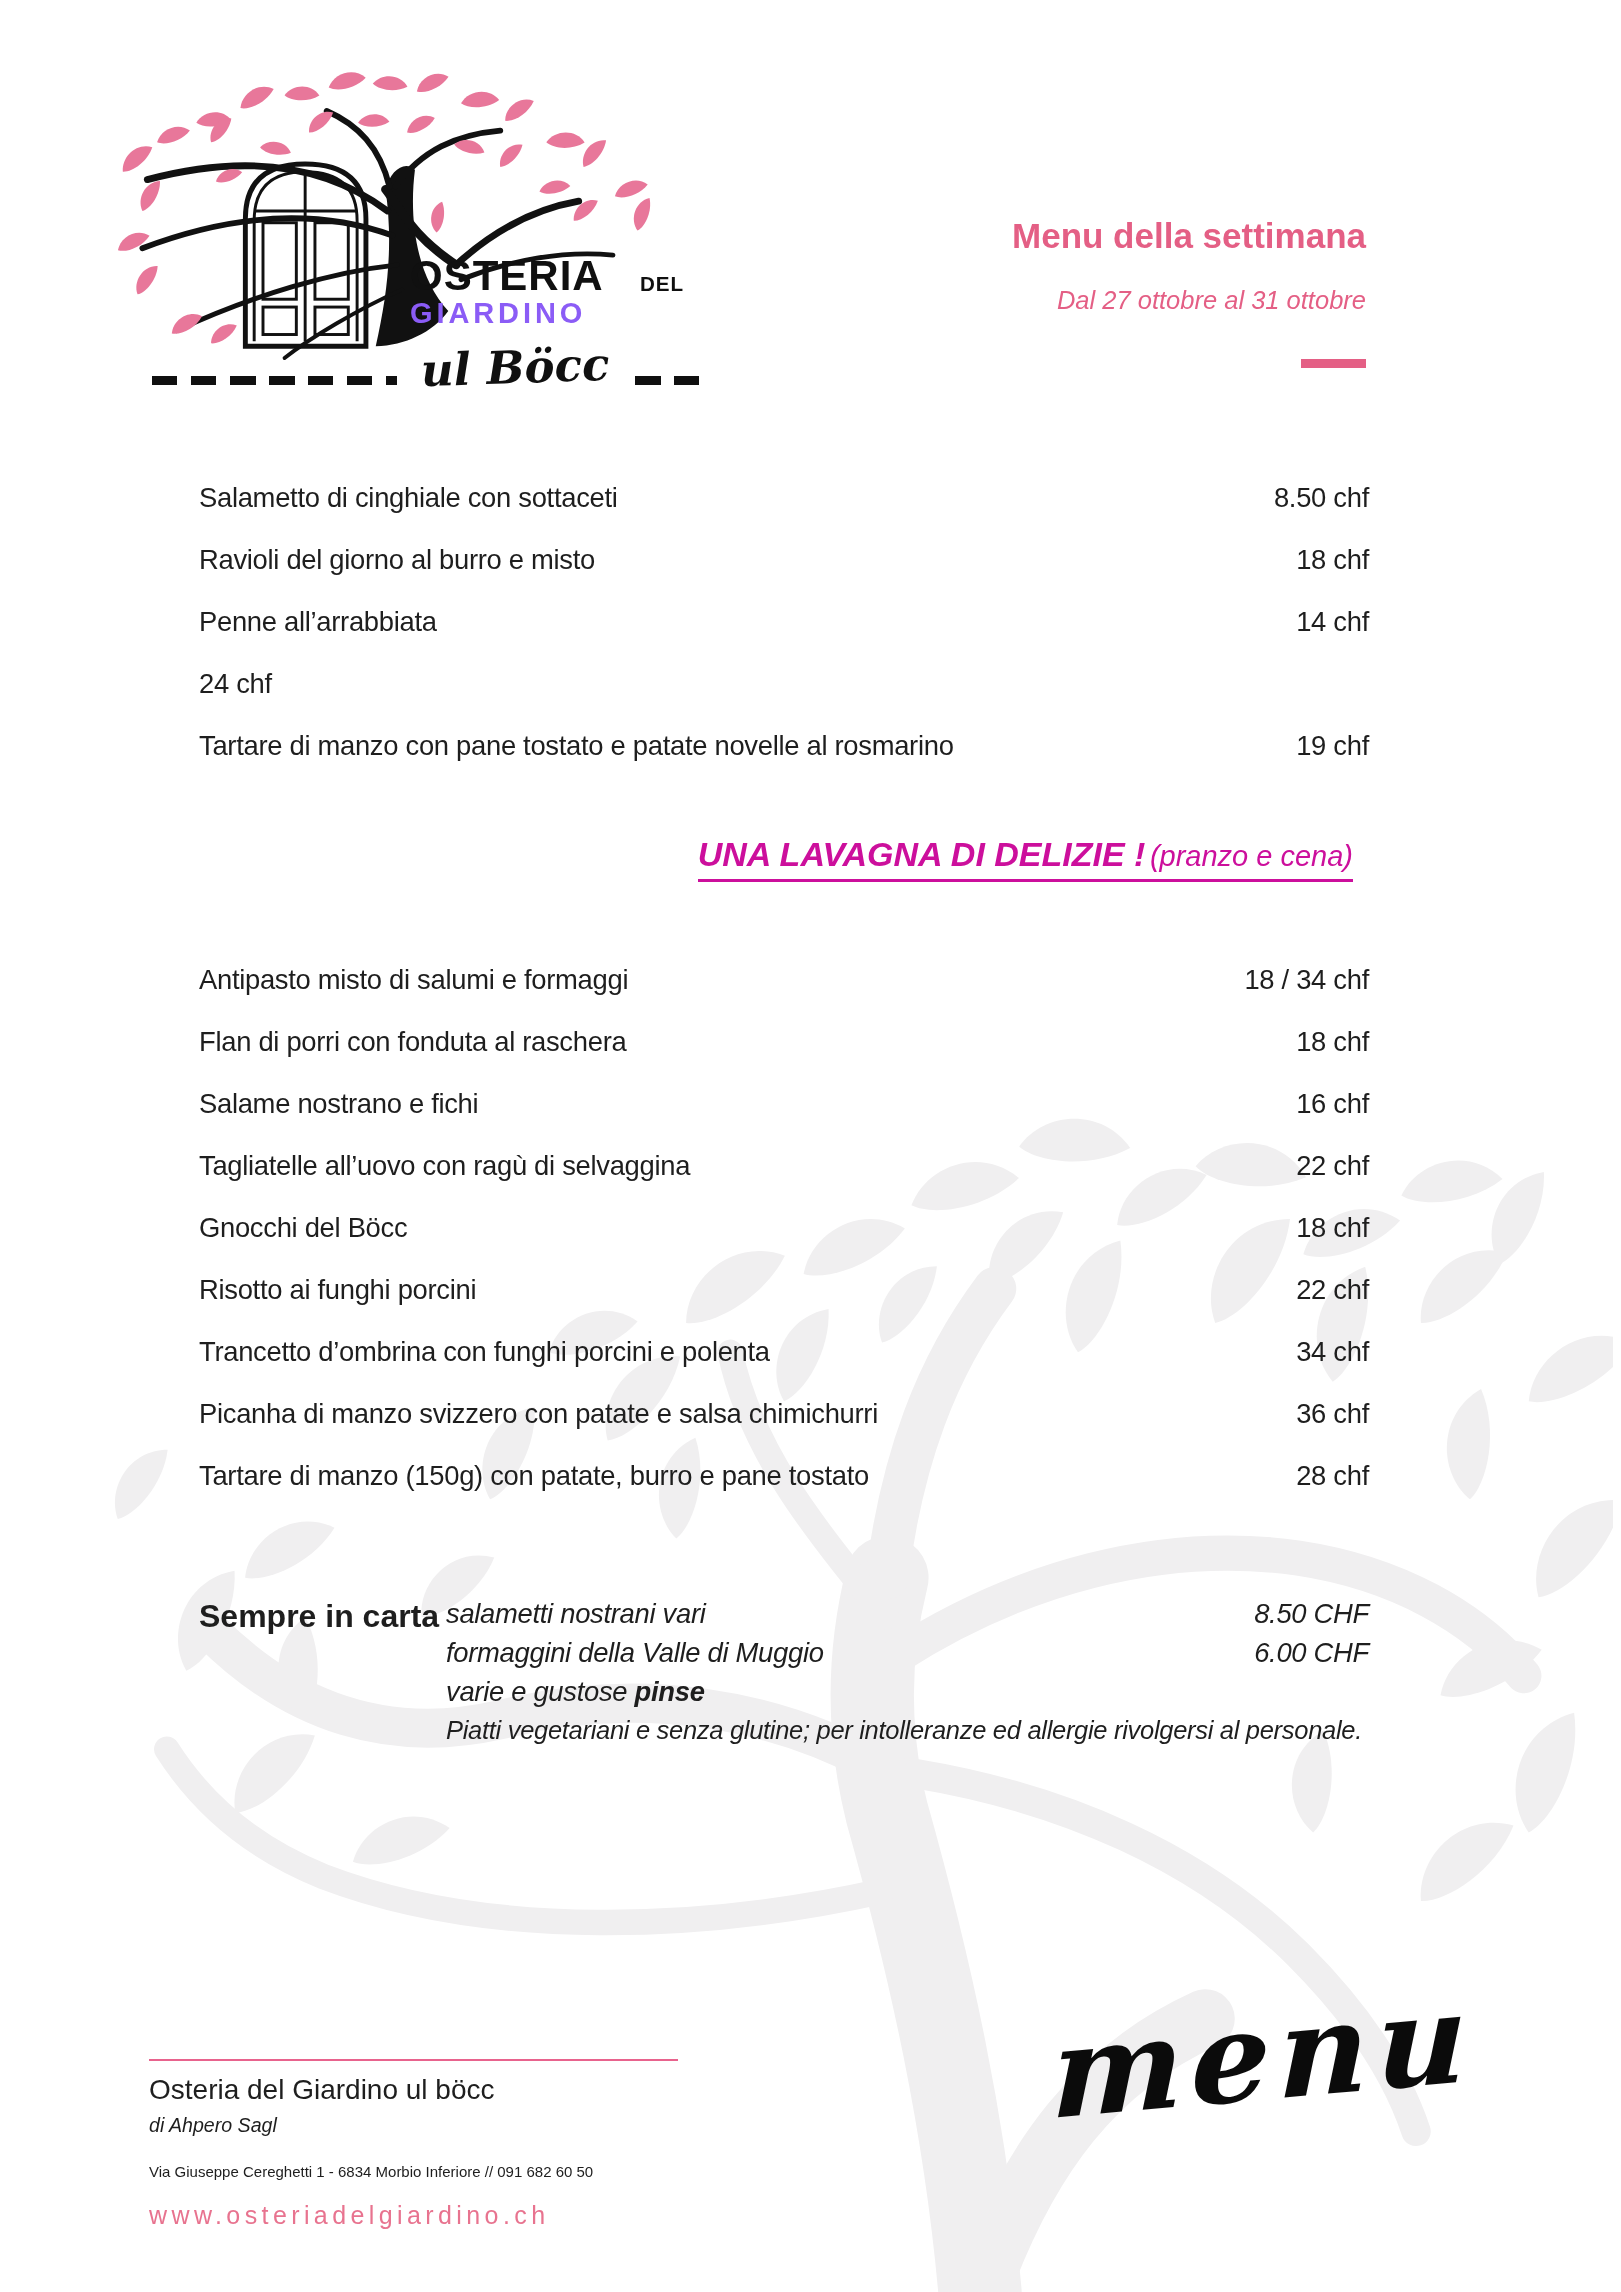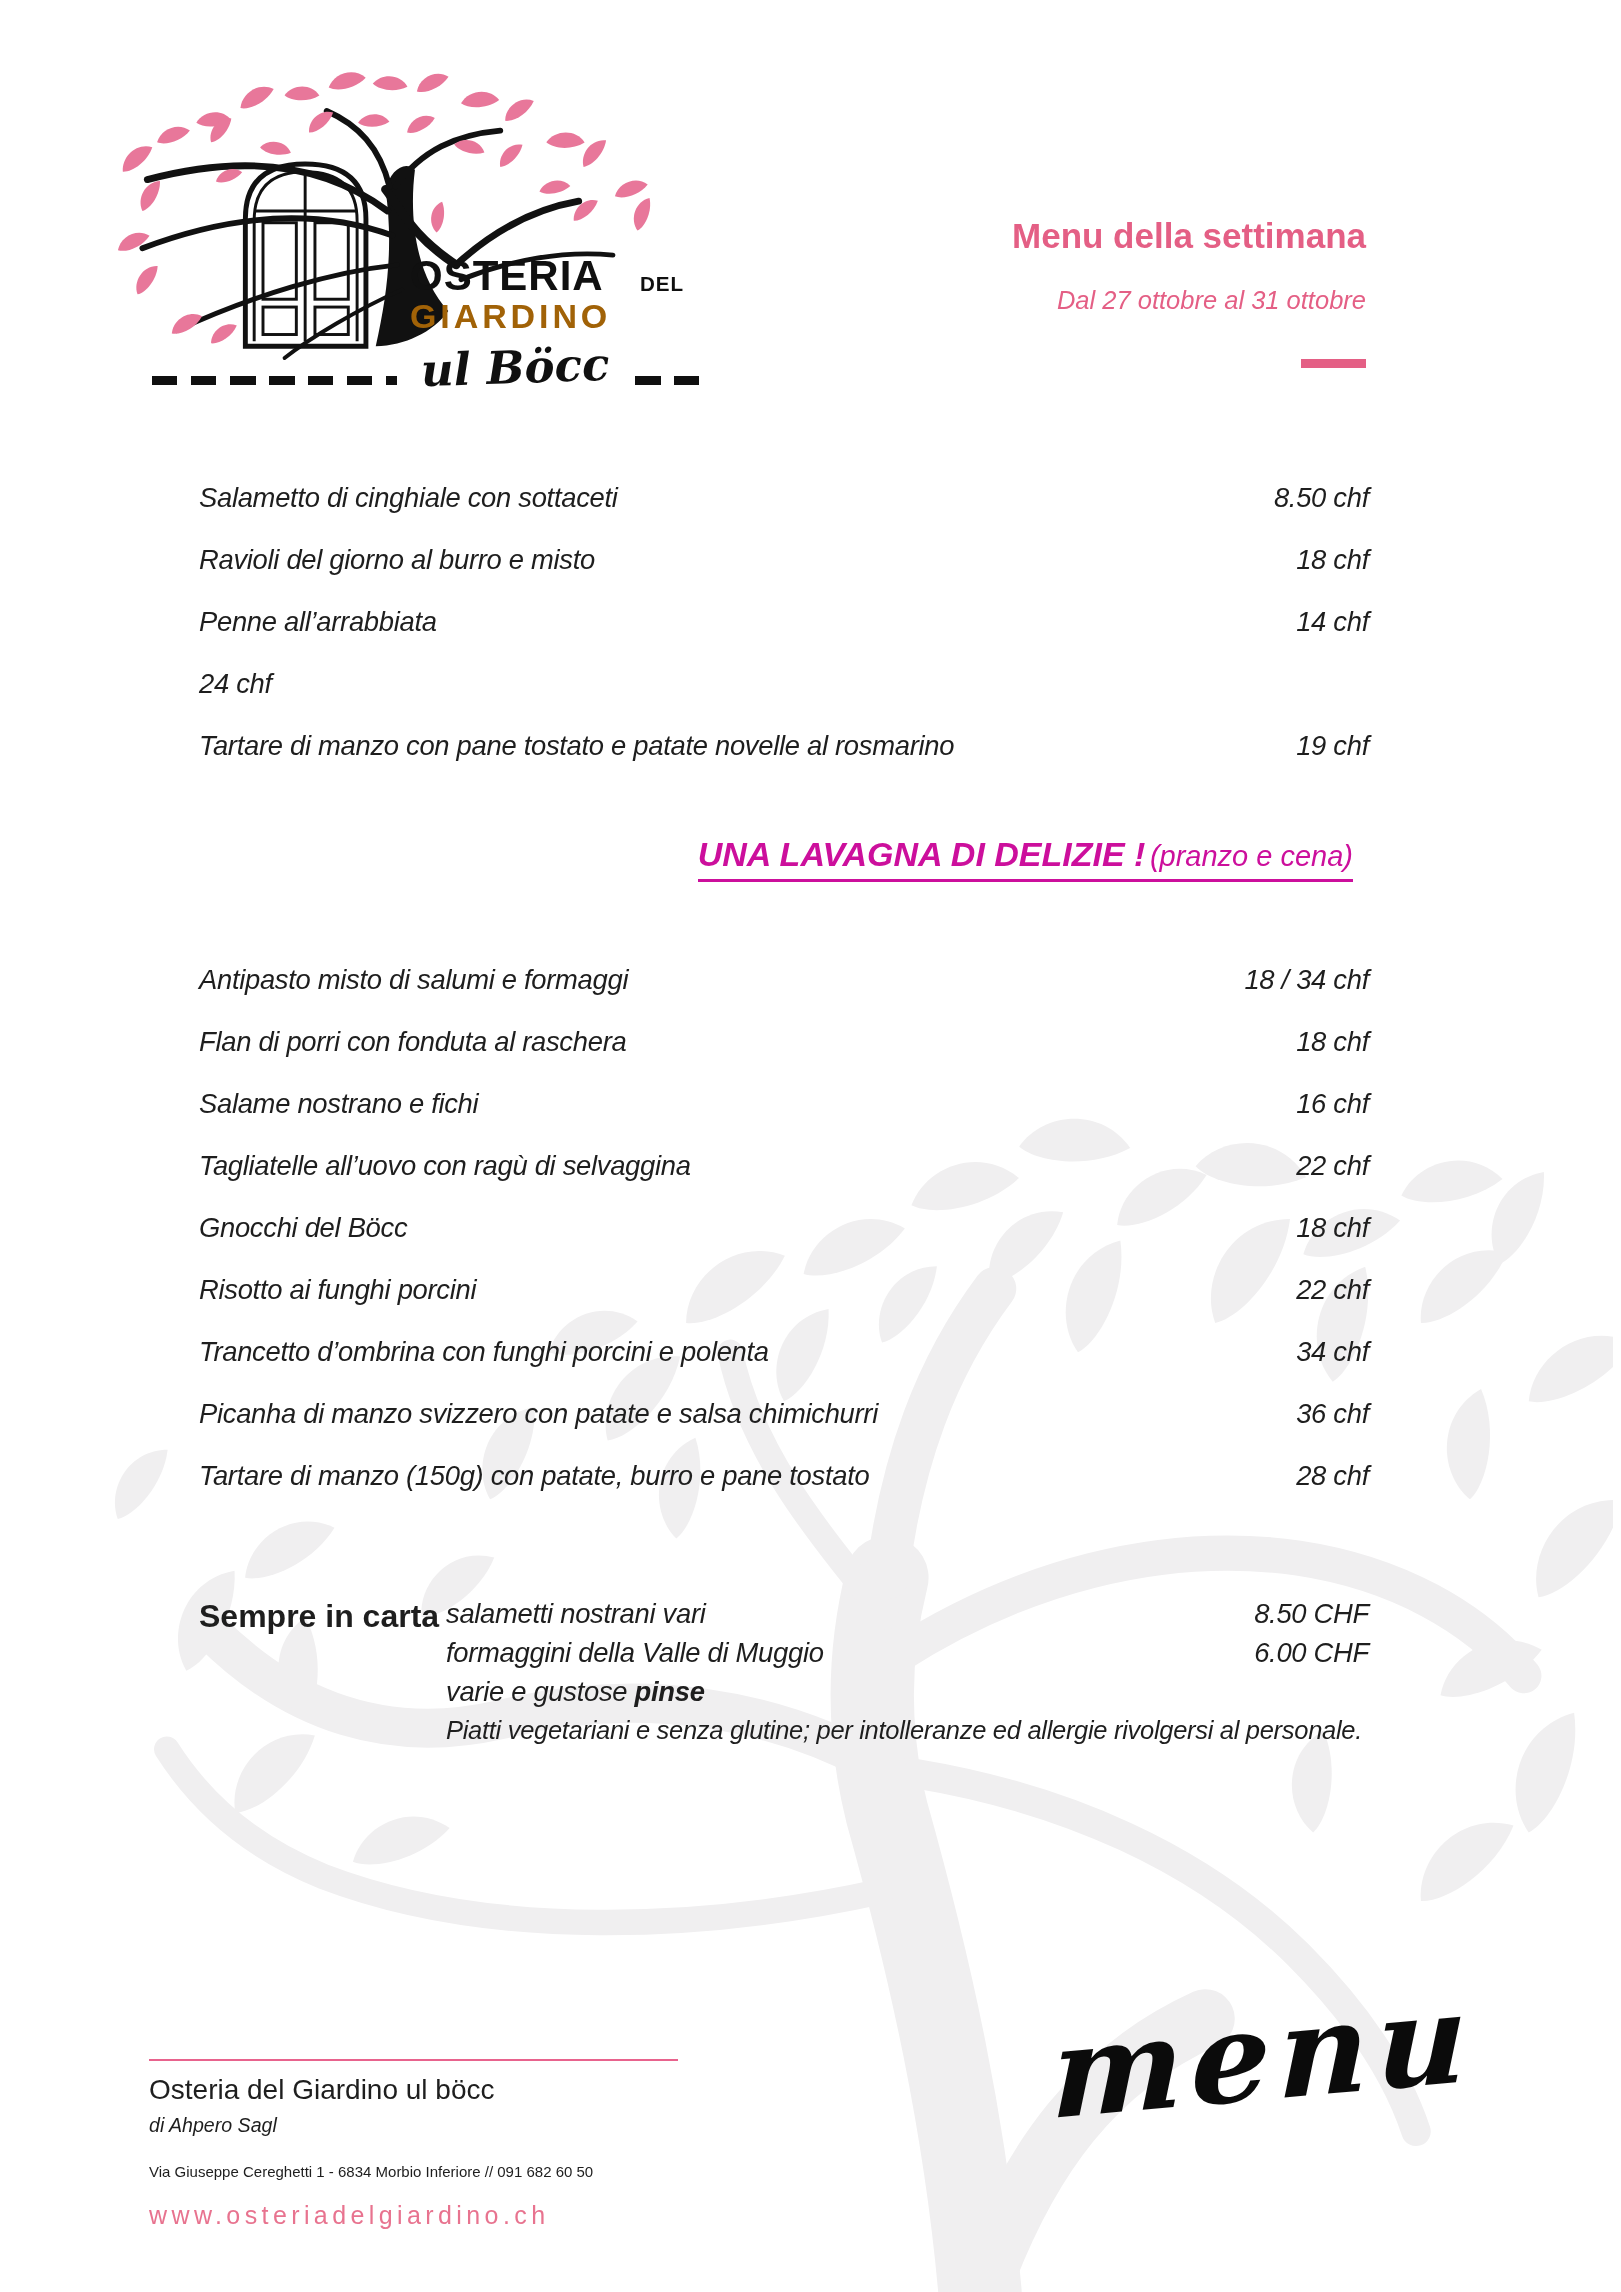--- a/index.html
+++ b/index.html
@@ -9,38 +9,38 @@
   }
   .abs { position:absolute; }
 
   
   .watermark { left:0; top:1029px; width:1621px; height:1263px; z-index:0; }
 
   
   .logo-svg { left:64px; top:54px; width:647px; height:363px; z-index:2; }
   .logo-word1 { left:410px; top:252px; font-size:42px; font-weight:700; letter-spacing:1px; color:#101010; z-index:3;}
   .logo-word1-small { left:640px; top:272px; font-size:20.6px; font-weight:700; letter-spacing:1px; color:#101010; z-index:3;}
-  .logo-word2 { left:410px; top:297px; font-size:34px; font-weight:700; letter-spacing:3.9px; color:#a16207; z-index:3;}
+  .logo-word2 { left:410px; top:297px; font-size:29px; font-weight:700; letter-spacing:3.9px; color:#8b5cf6; z-index:3;}
   .logo-script { left:421px; top:341px; font-family:"DejaVu Serif", serif; font-style:italic; font-weight:700;
                  font-size:45px; color:#101010; transform:rotate(-2deg); z-index:3;}
   .dash-strip { height:8.8px; background:repeating-linear-gradient(90deg,#101010 0 25.5px,transparent 25.5px 39px); z-index:3;}
   .dash-left  { left:152px; top:376px; width:245px; }
   .dash-right { left:635px; top:376px; width:69px; }
 
   
   .menu-title { right:247px; top:216px; font-size:35px; font-weight:700; color:#e45f85; z-index:2;}
   .menu-date  { right:247px; top:286px; font-size:25.5px; font-style:italic; color:#e45f85; z-index:2;}
   .accent-bar { right:247px; top:359px; width:65px; height:8.8px; background:#e45f85; z-index:2;}
 
   
   .list { left:199px; width:1170px; z-index:2; }
   .week-list { top:482px; }
   .lavagna-list { top:964px; }
   .dish-row { display:flex; justify-content:space-between; align-items:flex-start; height:62px; }
-  .dish-name, .dish-price { font-style:italic; font-size:27.4px; letter-spacing:-0.3px; white-space:nowrap; }
+  .dish-name, .dish-price { font-size:27.4px; letter-spacing:-0.3px; white-space:nowrap; }
 
   .lavagna-header { left:183px; top:835px; width:1170px; text-align:right; z-index:2; }
   .lavagna-inner { display:inline-block; border-bottom:3.9px solid #cc0f9c; padding-bottom:4.9px; color:#cc0f9c; font-style:italic; }
   .lavagna-title { font-size:34px; font-weight:700; }
   .lavagna-sub { font-size:29px; font-weight:400; }
 
   
   .sempre-label { left:199px; top:1598px; font-size:32px; font-weight:700; z-index:2; }
   .sempre-lines { left:446px; top:1598px; width:923px; z-index:2; }
   .sempre-row { display:flex; justify-content:space-between; height:39px; }

